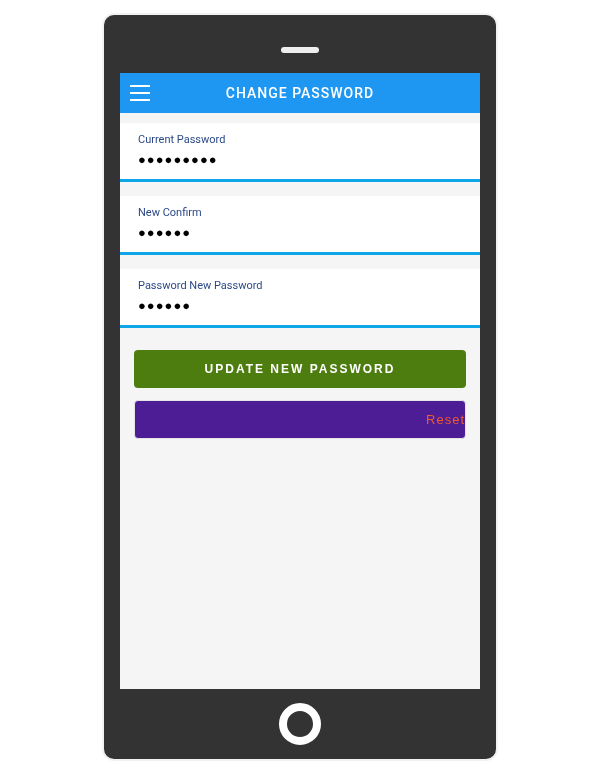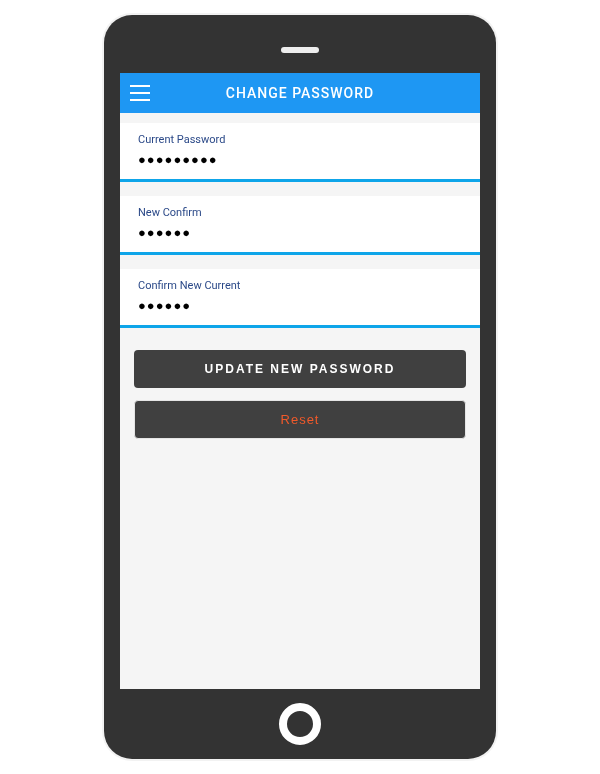--- a/index.html
+++ b/index.html
@@ -13,21 +13,21 @@
       background: #ffffff;
       font-family: -apple-system, BlinkMacSystemFont, "Segoe UI", Roboto, Helvetica, Arial, sans-serif;
       display: flex;
       align-items: center;
       justify-content: center;
     }
     .phone-frame {
       width: 392px;
       height: 744px;
       background: #333333;
-      border-radius: 28px;
+      border-radius: 10px;
       padding: 58px 16px 70px 16px;
       position: relative;
       box-shadow: 0 0 0 2px rgba(0,0,0,0.05);
     }
     .speaker {
       position: absolute;
       top: 32px;
       left: 50%;
       transform: translateX(-50%);
       width: 38px;
@@ -105,42 +105,43 @@
       font-size: 13px;
       color: #000000;
       letter-spacing: 1px;
       font-weight: bold;
     }
     .button-area {
       padding: 8px 14px 0 14px;
     }
     .btn-primary {
       width: 100%;
-      background: #404040;
+      background: #4d7c0f;
       color: #ffffff;
       border: none;
       border-radius: 4px;
       padding: 12px 0;
       font-size: 12px;
       font-weight: 600;
       letter-spacing: 2px;
       cursor: pointer;
       margin-bottom: 12px;
     }
     .btn-secondary {
       width: 100%;
-      background: #404040;
+      background: #4c1d95;
       color: #f1592a;
       border: 1px solid #e5e5e5;
       border-radius: 4px;
       padding: 11px 0;
       font-size: 13px;
       font-weight: 500;
       letter-spacing: 1px;
       cursor: pointer;
+      text-align: right;
     }
   </style>
 </head>
 <body>
 
 <div class="phone-frame">
   <div class="speaker"></div>
   <div class="screen">
     <div class="header">
       <div class="hamburger">
@@ -153,21 +154,21 @@
     <div class="content">
       <div class="input-group">
         <span class="input-label">Current Password</span>
         <div class="input-value">●●●●●●●●●</div>
       </div>
       <div class="input-group">
         <span class="input-label">New Confirm</span>
         <div class="input-value">●●●●●●</div>
       </div>
       <div class="input-group">
-        <span class="input-label">Confirm New Current</span>
+        <span class="input-label">Password New Password</span>
         <div class="input-value">●●●●●●</div>
       </div>
       <div class="button-area">
         <button class="btn-primary">UPDATE NEW PASSWORD</button>
         <button class="btn-secondary">Reset</button>
       </div>
     </div>
   </div>
   <div class="home-button"></div>
 </div>

